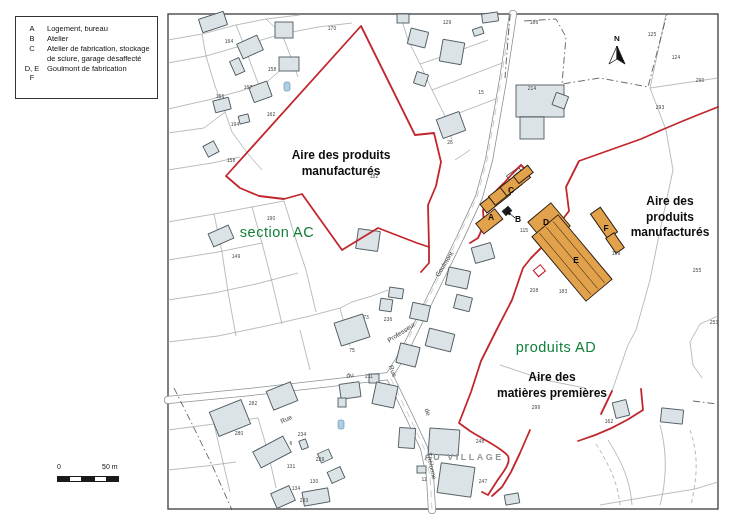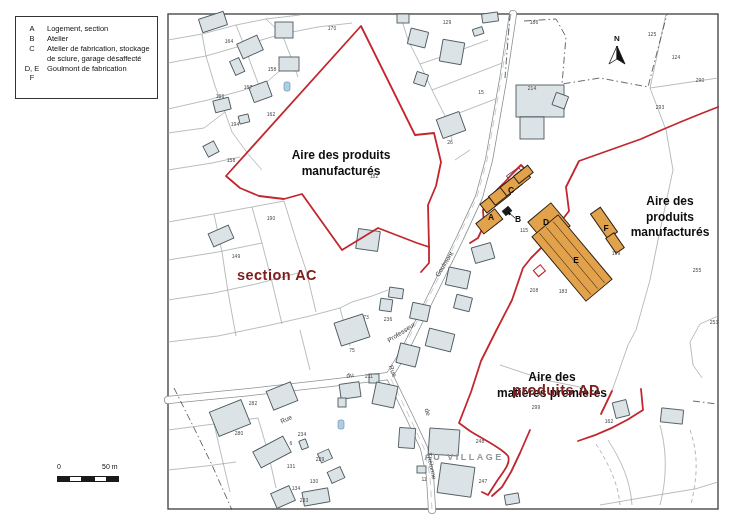--- a/index.html
+++ b/index.html
@@ -8,22 +8,22 @@
   svg{position:absolute;left:0;top:0;}
   
   #legend{position:absolute;left:15px;top:16px;width:143px;height:83px;border:1px solid #333;
           background:#fff;box-sizing:border-box;padding:7px 5px 4px 4px;}
   .lrow{display:grid;grid-template-columns:24px 1fr;column-gap:3px;font-size:7.5px;line-height:1.32;}
   .lkey{text-align:center;white-space:nowrap;}
   .ltext{text-align:left;}
   
   .zone{position:absolute;transform:translate(-50%,0);font-size:12px;font-weight:bold;
         text-align:center;white-space:pre-line;line-height:1.3;color:#0d0d0d;}
-  .section{position:absolute;transform:translate(-50%,-50%);font-size:14.5px;font-weight:bold;
-        color:#7f1d1d;letter-spacing:0.5px;white-space:nowrap;margin-top:43px;}
+  .section{position:absolute;transform:translate(-50%,-50%);font-size:14.5px;font-weight:normal;
+        color:#15803d;letter-spacing:0.5px;white-space:nowrap;}
   .village{position:absolute;transform:translate(-50%,-50%);font-size:9px;font-weight:bold;
         color:#8f969a;letter-spacing:2.5px;white-space:nowrap;}
   .bletter{position:absolute;transform:translate(-50%,-50%);font-size:8.5px;font-weight:bold;color:#0a0a0a;}
   .street{position:absolute;font-size:6.5px;color:#3a3a3a;white-space:nowrap;}
   .pnum{position:absolute;transform:translate(-50%,-50%);font-size:5px;color:#4c4c4c;white-space:nowrap;}
   
   #north-label{position:absolute;transform:translate(-50%,-50%);font-size:8px;font-weight:bold;}
   
   #scalebar{position:absolute;left:48px;top:461px;width:90px;height:28px;}
   #sb-zero{position:absolute;left:9px;top:2px;font-size:7px;}
@@ -184,21 +184,21 @@
 
     <g stroke="#111" stroke-width="0.8">
       <path d="M617,46 L609,64 L617,59 Z" fill="#ffffff"></path>
       <path d="M617,46 L625,64 L617,59 Z" fill="#111111"></path>
     </g>
   </svg>
 
   <div id="legend">
       <div class="lrow">
         <span class="lkey">A</span>
-        <span class="ltext">Logement, section</span>
+        <span class="ltext">Logement, bureau</span>
       </div>
       <div class="lrow">
         <span class="lkey">B</span>
         <span class="ltext">Atelier</span>
       </div>
       <div class="lrow">
         <span class="lkey">C</span>
         <span class="ltext">Atelier de fabrication, stockage de sciure, garage désaffecté</span>
       </div>
       <div class="lrow">

